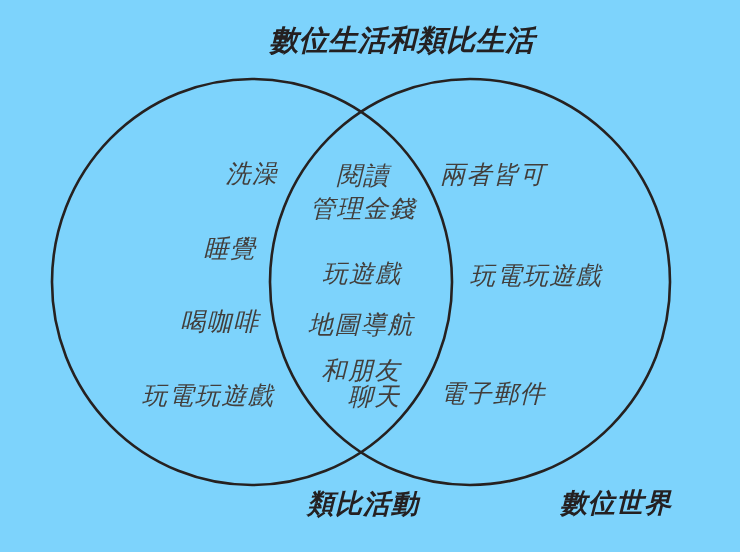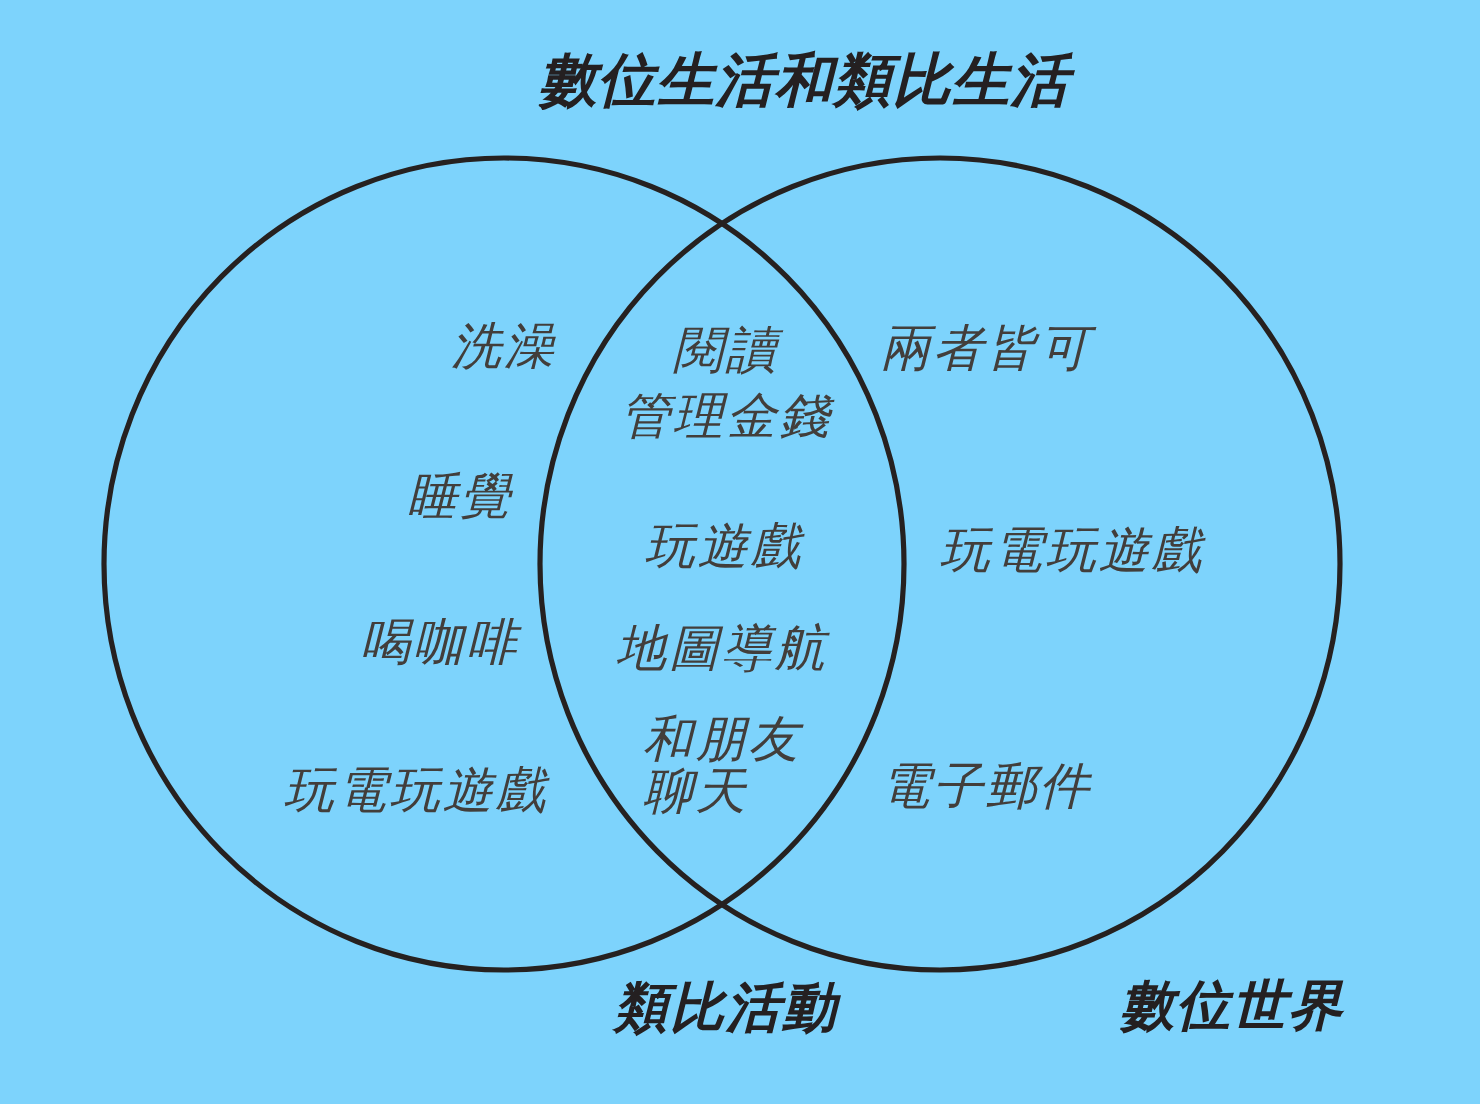--- a/index.html
+++ b/index.html
@@ -40,21 +40,21 @@
     letter-spacing: 0.5px;
   }
   .venn-item {
     font-size: 25px;
     font-weight: 400;
     color: #423e3b;
     letter-spacing: 1.5px;
   }
   .two-line {
     white-space: pre-line;
-    text-align: left;
+    text-align: right;
     line-height: 26px;
   }
   .zone-label {
     font-size: 27px;
     font-weight: bold;
     color: #242021;
     letter-spacing: 1px;
   }
 </style>
 </head>

